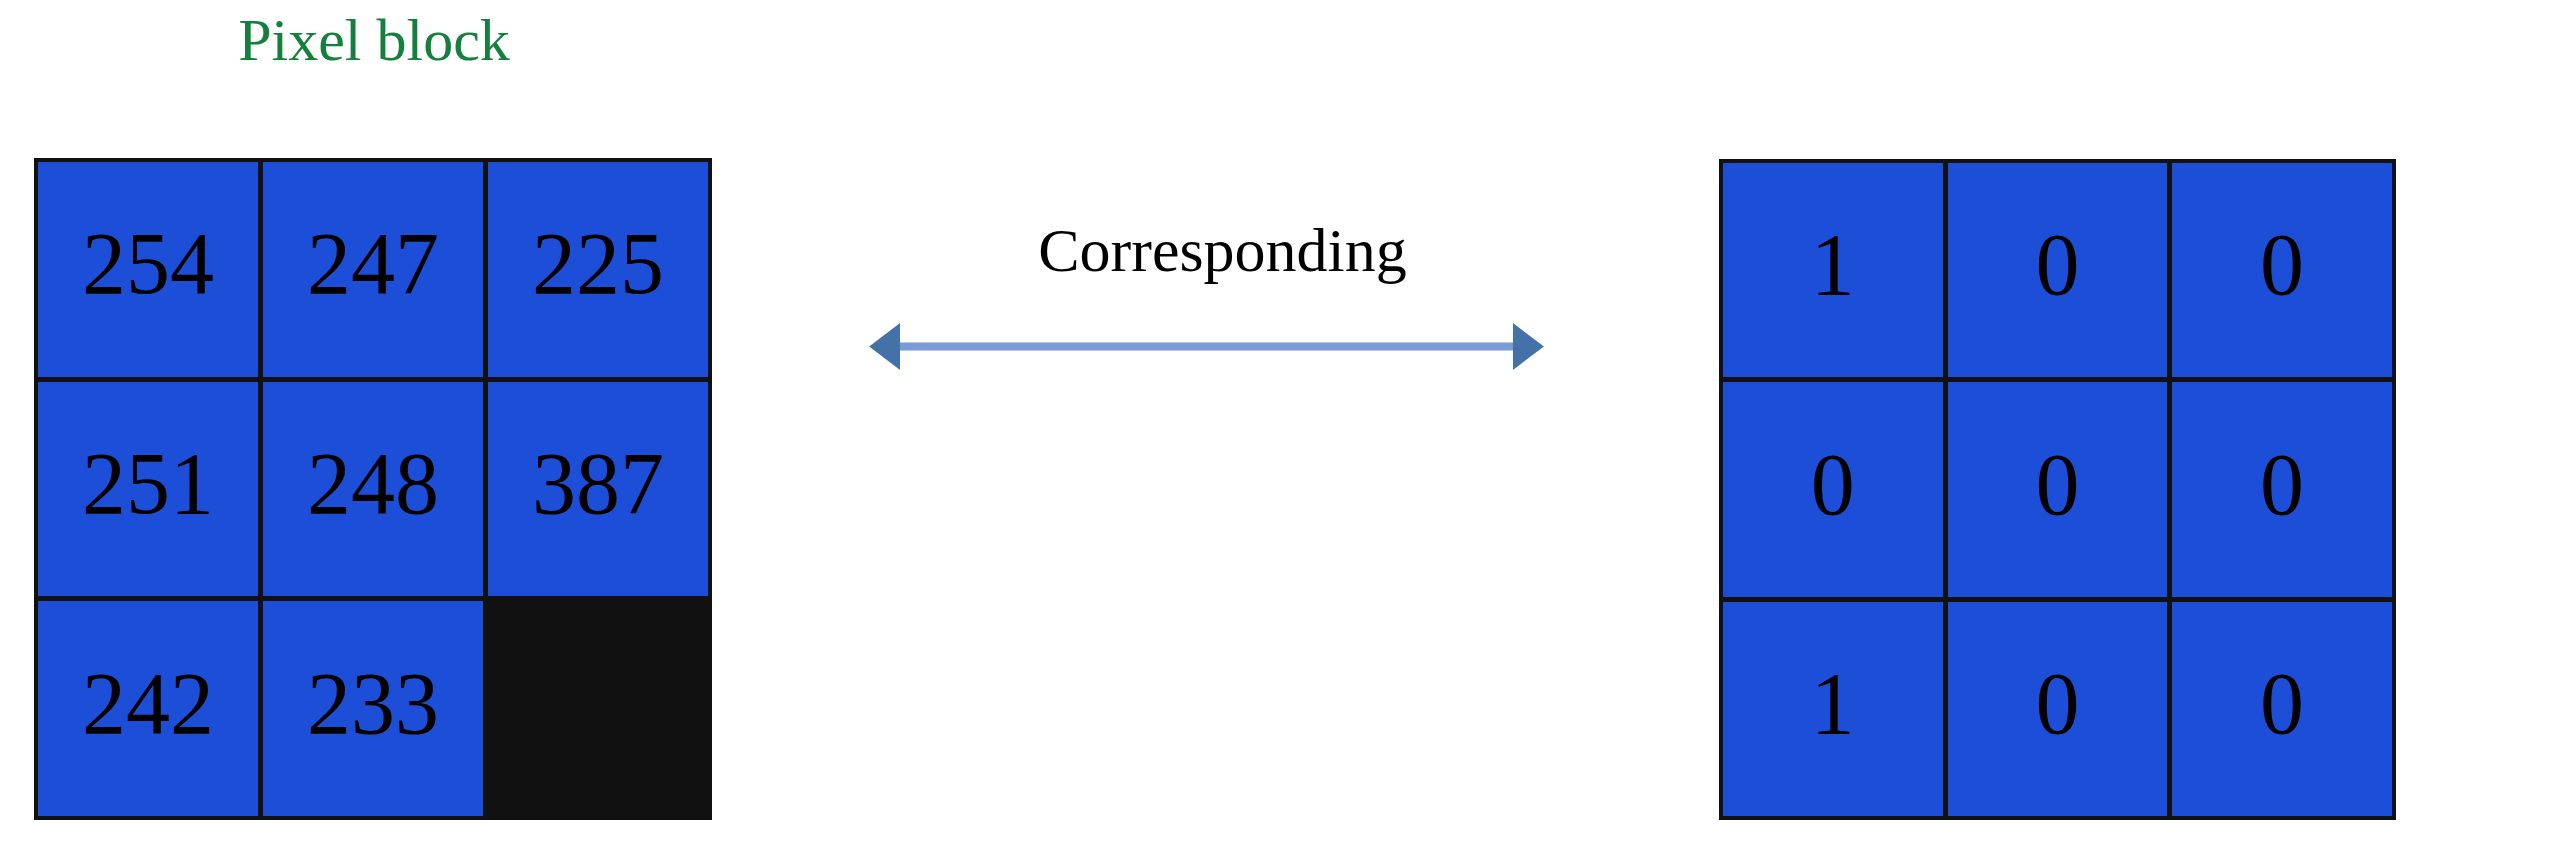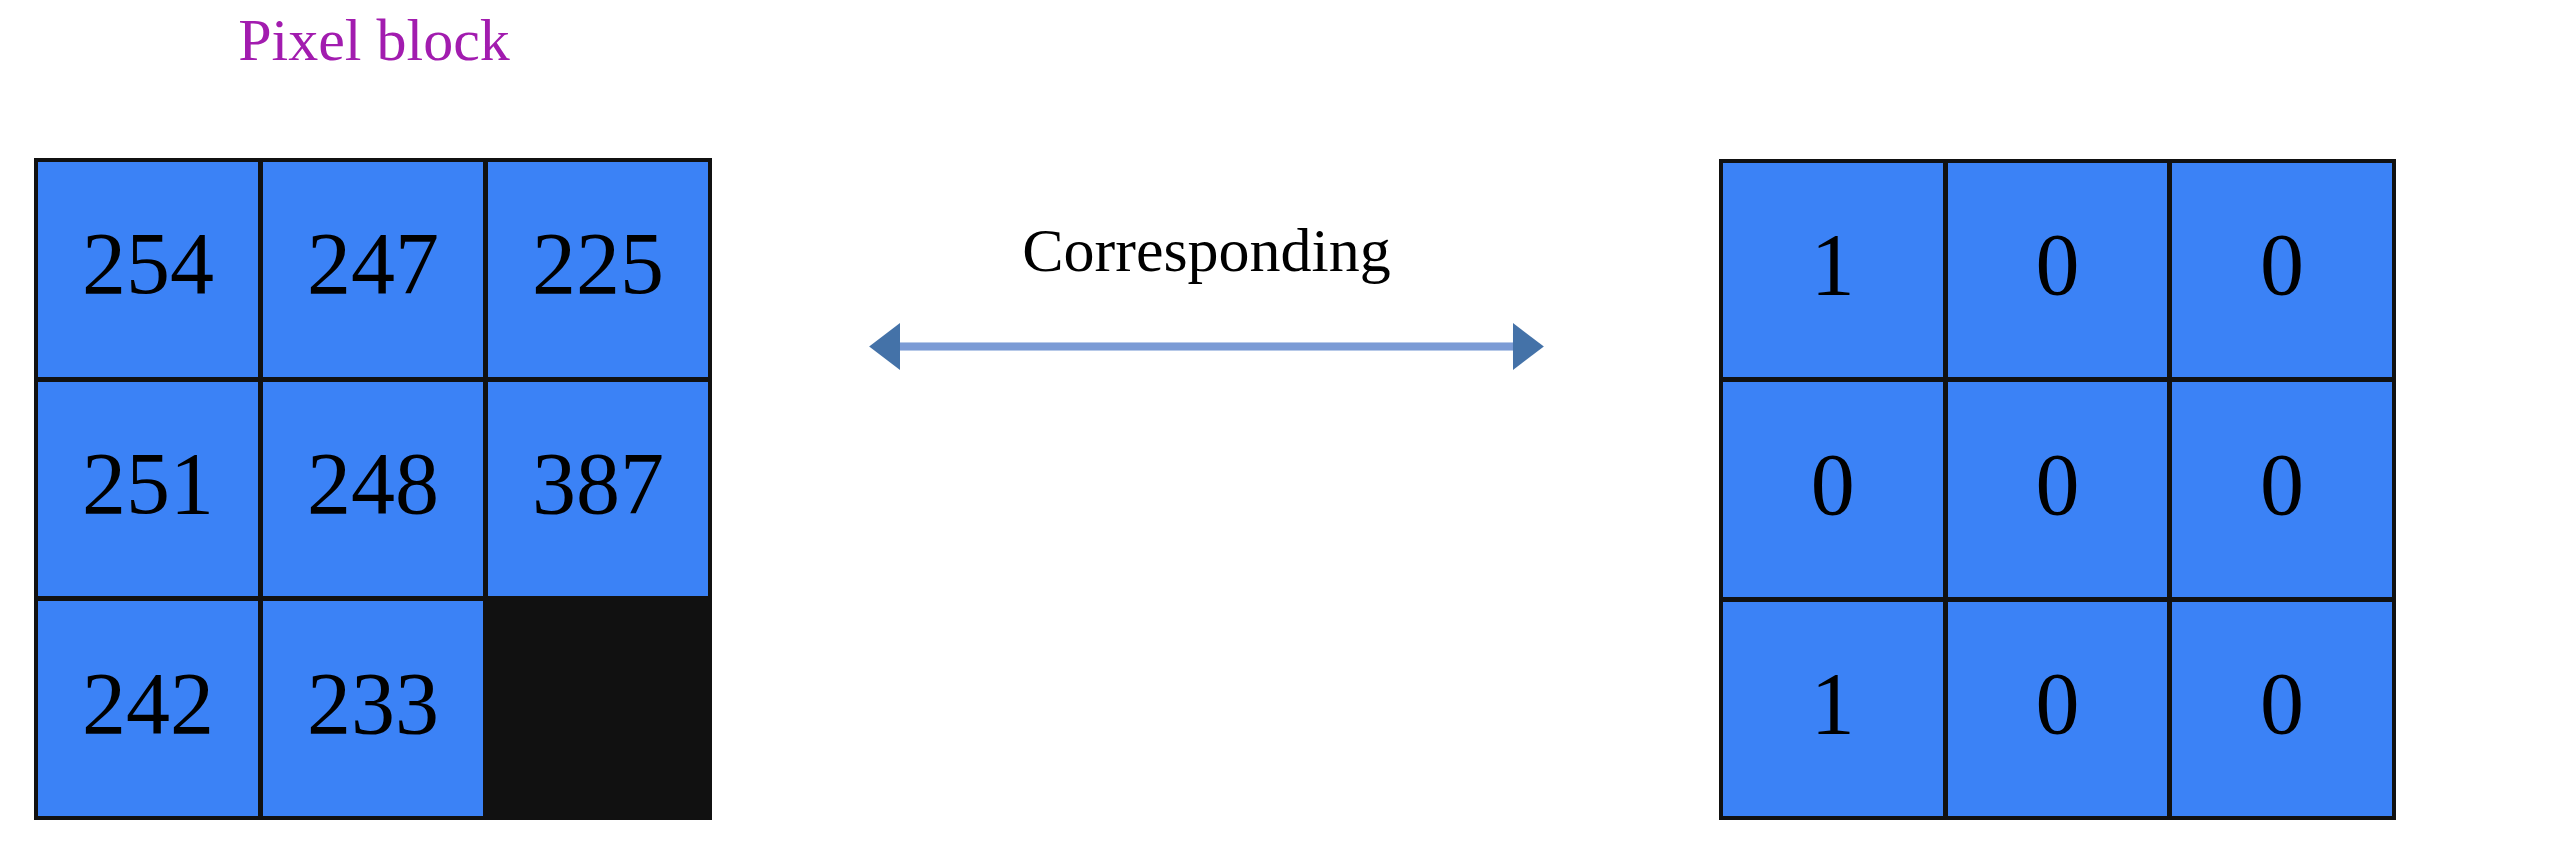--- a/index.html
+++ b/index.html
@@ -21,21 +21,21 @@
     position: absolute;
     inset: 0;
   }
 
   
   .panel-title {
     position: absolute;
     font-size: 60px;
     line-height: 1;
     white-space: nowrap;
-    color: #a21caf;
+    color: #15803d;
     font-weight: 400;
   }
   #title-left {
     left: 0;
     top: 9.8px;
     width: 748px;
     text-align: center;
   }
   #title-right {
     left: 1617px;
@@ -62,21 +62,21 @@
     height: 662px;
   }
   #grid-location-map {
     left: 1719px;
     top: 159px;
     width: 677px;
     height: 661px;
   }
 
   .cell {
-    background: #3b82f6;
+    background: #1d4ed8;
     position: relative;
     overflow: hidden;
   }
   .cell-value {
     position: absolute;
     left: 0;
     right: 0;
     top: 50%;
     transform: translateY(-50%);
     text-align: center;
@@ -92,21 +92,21 @@
   
   #connector {
     position: absolute;
     left: 861px;
     top: 219px;
     width: 691px;
     height: 171px;
   }
   #connector-label {
     position: absolute;
-    left: 0;
+    left: 16px;
     top: 0;
     width: 691px;
     text-align: center;
     font-size: 62px;
     line-height: 1;
     white-space: nowrap;
     color: #000000;
   }
   #connector-arrow {
     position: absolute;

